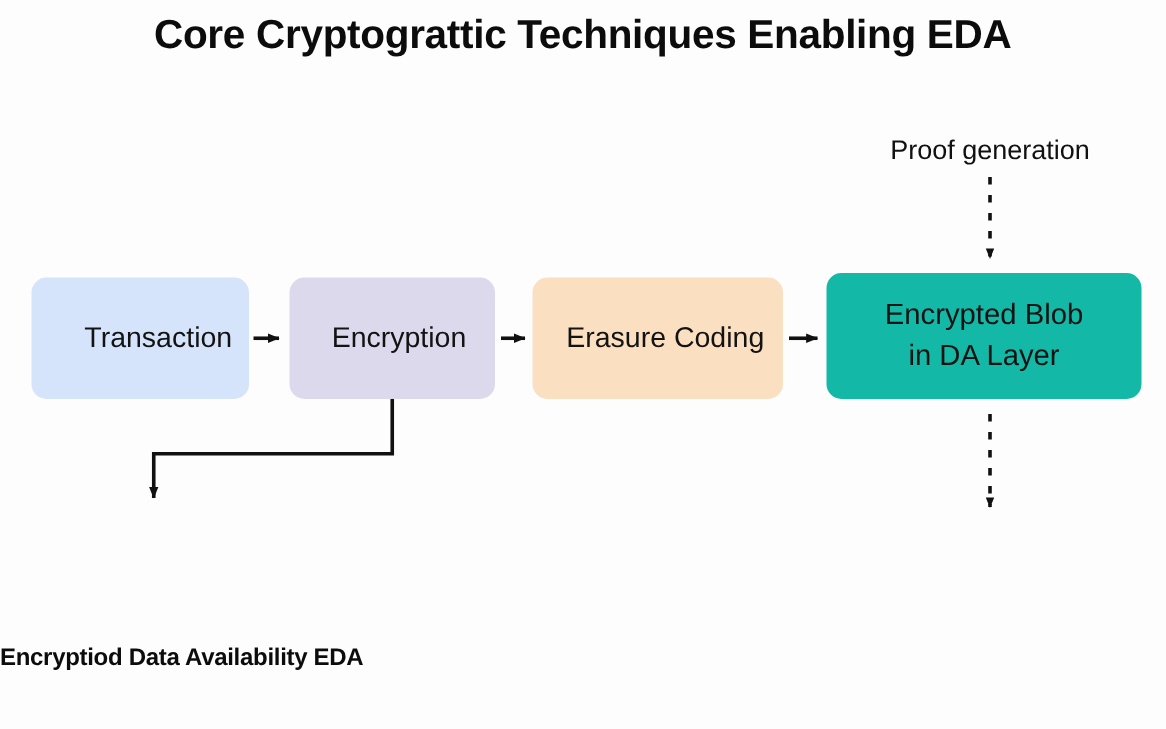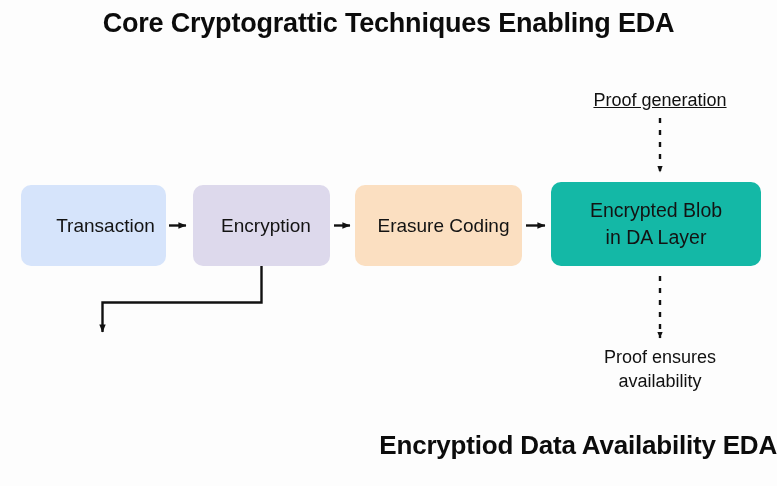--- a/index.html
+++ b/index.html
@@ -29,22 +29,22 @@
     font-size: 27px;
     font-weight: bold;
     letter-spacing: -0.2px;
     color: #0c0c0c;
   }
   .caption {
     position: absolute;
     left: 0;
     top: 430px;
     width: 777px;
-    text-align: right;
-    font-size: 26px;
+    text-align: left;
+    font-size: 16px;
     font-weight: bold;
     letter-spacing: -0.2px;
     color: #0c0c0c;
   }
   .node {
     position: absolute;
     box-sizing: border-box;
     border-radius: 10px;
     display: flex;
     align-items: center;
@@ -97,21 +97,20 @@
   }
   .label-hidden {
     left: 12px;
     top: 345px;
     width: 182px;
   }
   .label-proofgen {
     left: 560px;
     top: 88px;
     width: 200px;
-    text-decoration: underline;
   }
   .label-proofavail {
     left: 560px;
     top: 345px;
     width: 200px;
   }
   svg.overlay {
     position: absolute;
     left: 0;
     top: 0;
@@ -177,20 +176,16 @@
   <div class="node node-blob">
     <span>
       <span>Encrypted Blob</span><br>
       <span>in DA Layer</span>
     </span>
   </div>
 
 
   <div class="sidelabel label-proofgen">Proof generation</div>
 
-  <div class="sidelabel label-proofavail">
-    <span>Proof ensures</span><br>
-    <span>availability</span>
-  </div>
 
   <div class="caption">Encryptiod Data Availability EDA</div>
 
 </div>
 
 </body></html>

